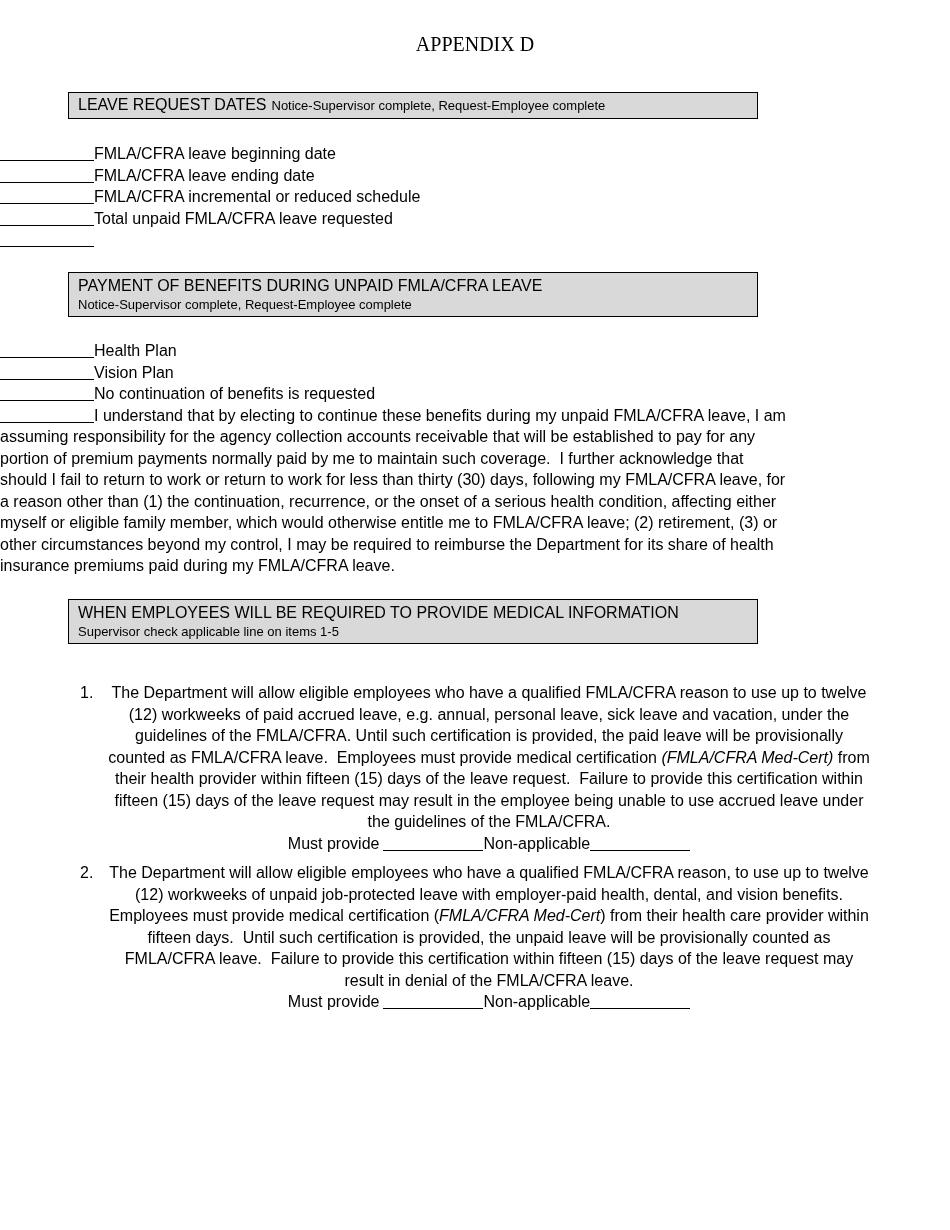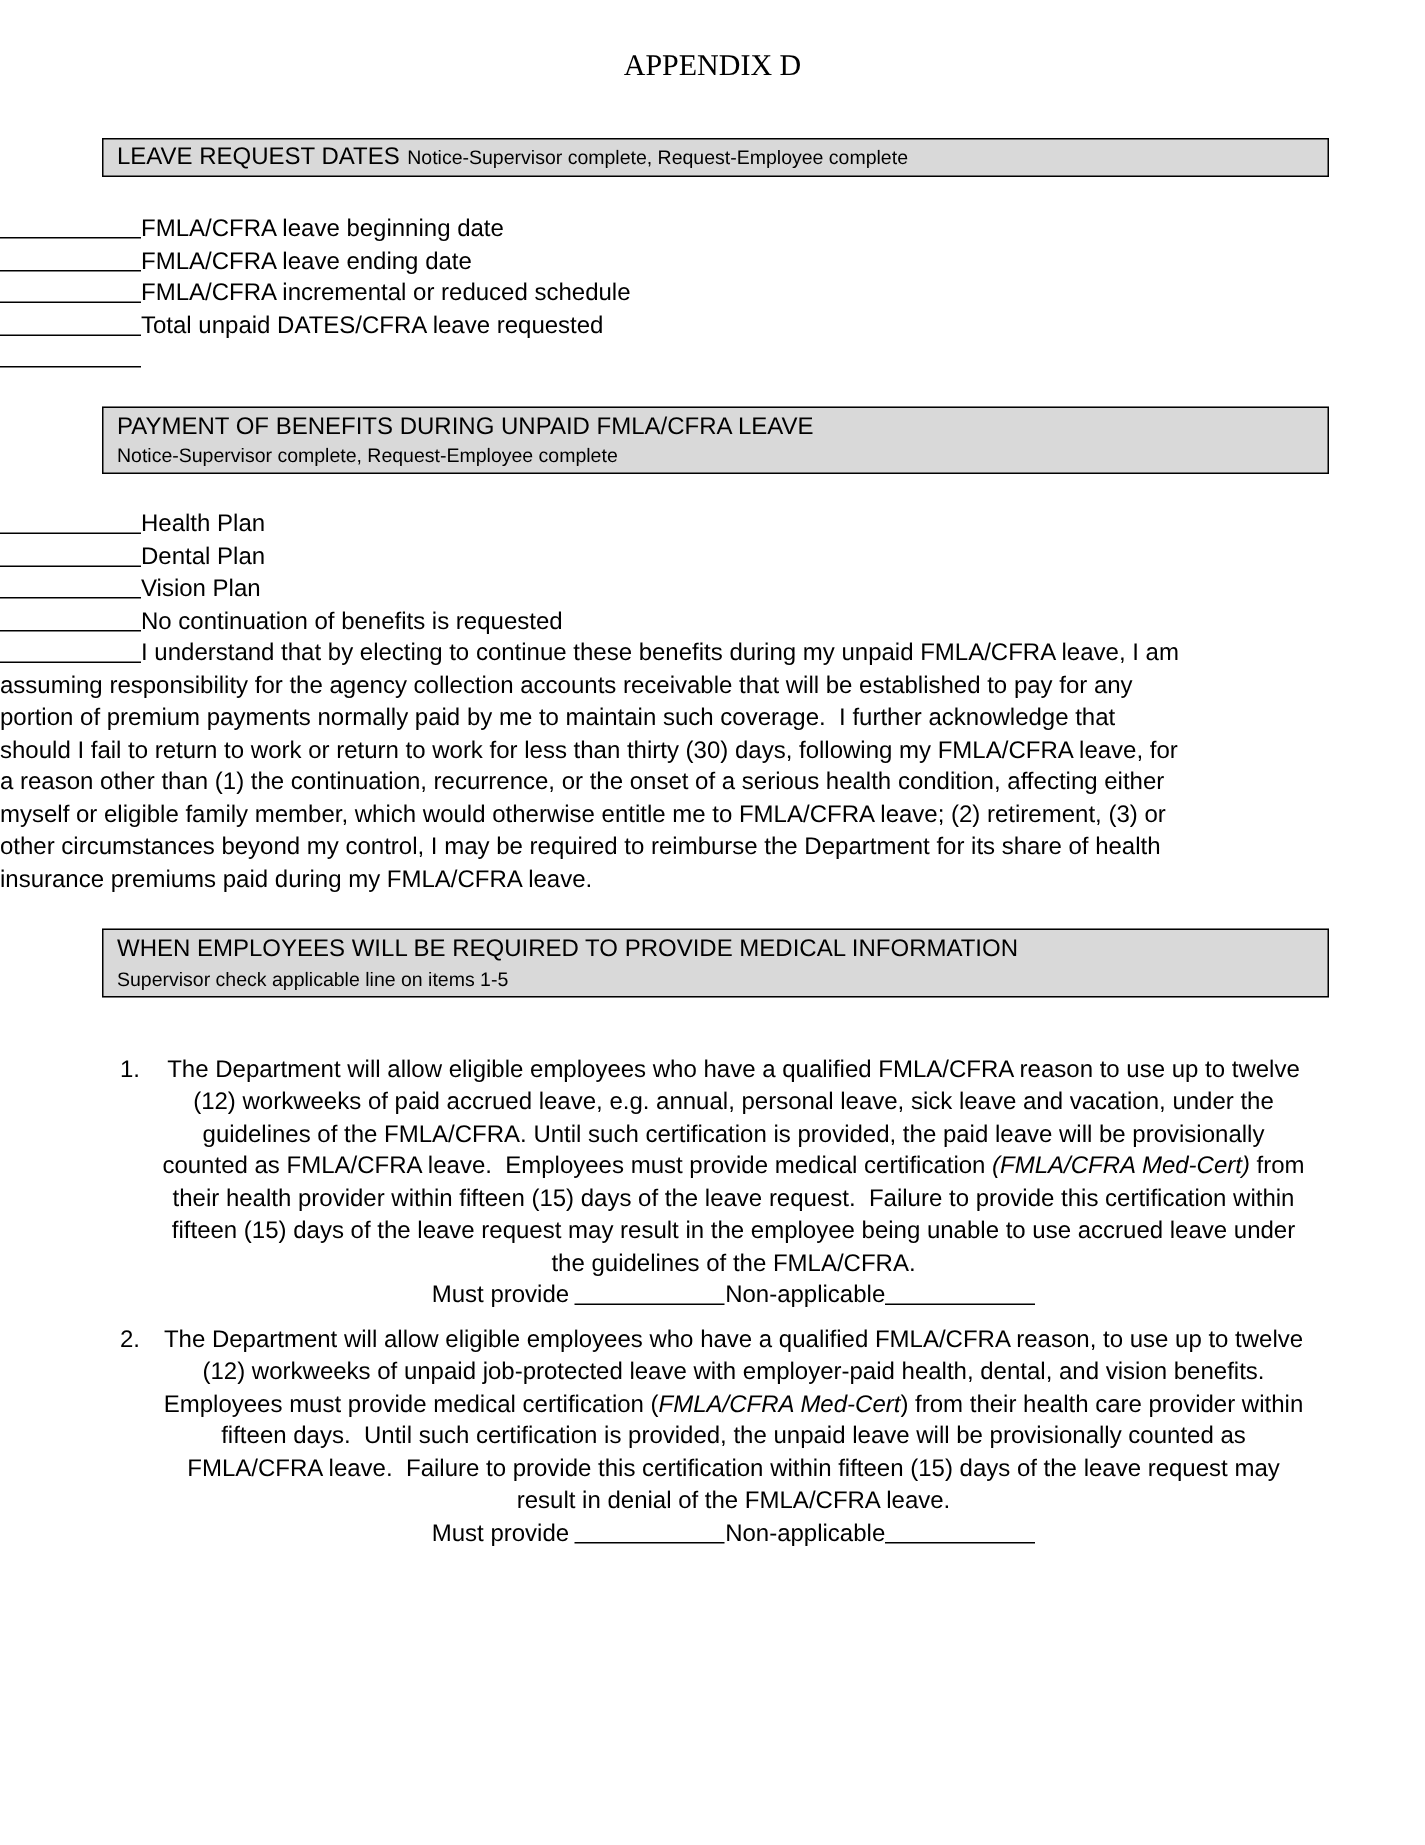--- a/index.html
+++ b/index.html
@@ -8,21 +8,21 @@
     width:950px; height:1230px; background:#ffffff; color:#000;
     font-family:"Liberation Sans","DejaVu Sans",sans-serif;
     font-size:16px; line-height:21.5px;
     position:relative; overflow:hidden;
   }
   .doc-header {
     font-family:"Liberation Serif","DejaVu Serif",serif;
     font-size:20px; text-align:center; padding-top:34px;
   }
   .section-box {
-    width:818px; margin-left:68px; background:#d9d9d9;
+    width:690px; margin-left:68px; background:#d9d9d9;
     border:1px solid #000; padding:2px 9px 3px 9px;
     margin-top:21px;
   }
   .section-box .box-title { font-size:16px; line-height:20px; }
   .section-box .box-subtitle-inline { font-size:13px; margin-left:5px; }
   .section-box .box-subtitle { font-size:13px; line-height:17px; display:block; }
   #box-leave { margin-top:36px; padding-top:1px; padding-bottom:2px; }
   #box-medical { margin-top:22px; }
 
   .content { width:792px; }
@@ -51,32 +51,31 @@
 <div class="page">
 
   <div class="doc-header">APPENDIX D</div>
 
   <div class="section-box" id="box-leave"><span class="box-title">LEAVE REQUEST DATES</span><span class="box-subtitle-inline">Notice-Supervisor complete, Request-Employee complete</span></div>
 
   <div class="content fill-lines">
     <div class="fill-row"><span class="blank"></span><span>FMLA/CFRA leave beginning date</span></div>
     <div class="fill-row"><span class="blank"></span><span>FMLA/CFRA leave ending date</span></div>
     <div class="fill-row"><span class="blank"></span><span>FMLA/CFRA incremental or reduced schedule</span></div>
-    <div class="fill-row"><span class="blank"></span><span>Total unpaid DATES/CFRA leave requested</span></div>
+    <div class="fill-row"><span class="blank"></span><span>Total unpaid FMLA/CFRA leave requested</span></div>
     <div class="fill-row"><span class="blank"></span></div>
   </div>
 
   <div class="section-box">
     <span class="box-title">PAYMENT OF BENEFITS DURING UNPAID FMLA/CFRA LEAVE</span>
     <span class="box-subtitle">Notice-Supervisor complete, Request-Employee complete</span>
   </div>
 
   <div class="content benefits-block">
     <div class="fill-row"><span class="blank"></span><span>Health Plan</span></div>
-    <div class="fill-row"><span class="blank"></span><span>Dental Plan</span></div>
     <div class="fill-row"><span class="blank"></span><span>Vision Plan</span></div>
     <div class="fill-row"><span class="blank"></span><span>No continuation of benefits is requested</span></div>
     <p class="ack-text"><span class="blank"></span><span>I understand that by electing to continue these benefits during my unpaid FMLA/CFRA leave, I am assuming responsibility for the agency collection accounts receivable that will be established to pay for any portion of premium payments normally paid by me to maintain such coverage.  I further acknowledge that should I fail to return to work or return to work for less than thirty (30) days, following my FMLA/CFRA leave, for a reason other than (1) the continuation, recurrence, or the onset of a serious health condition, affecting either myself or eligible family member, which would otherwise entitle me to FMLA/CFRA leave; (2) retirement, (3) or other circumstances beyond my control, I may be required to reimburse the Department for its share of health insurance premiums paid during my FMLA/CFRA leave.</span></p>
   </div>
 
   <div class="section-box" id="box-medical">
     <span class="box-title">WHEN EMPLOYEES WILL BE REQUIRED TO PROVIDE MEDICAL INFORMATION</span>
     <span class="box-subtitle">Supervisor check applicable line on items 1-5</span>
   </div>
 

